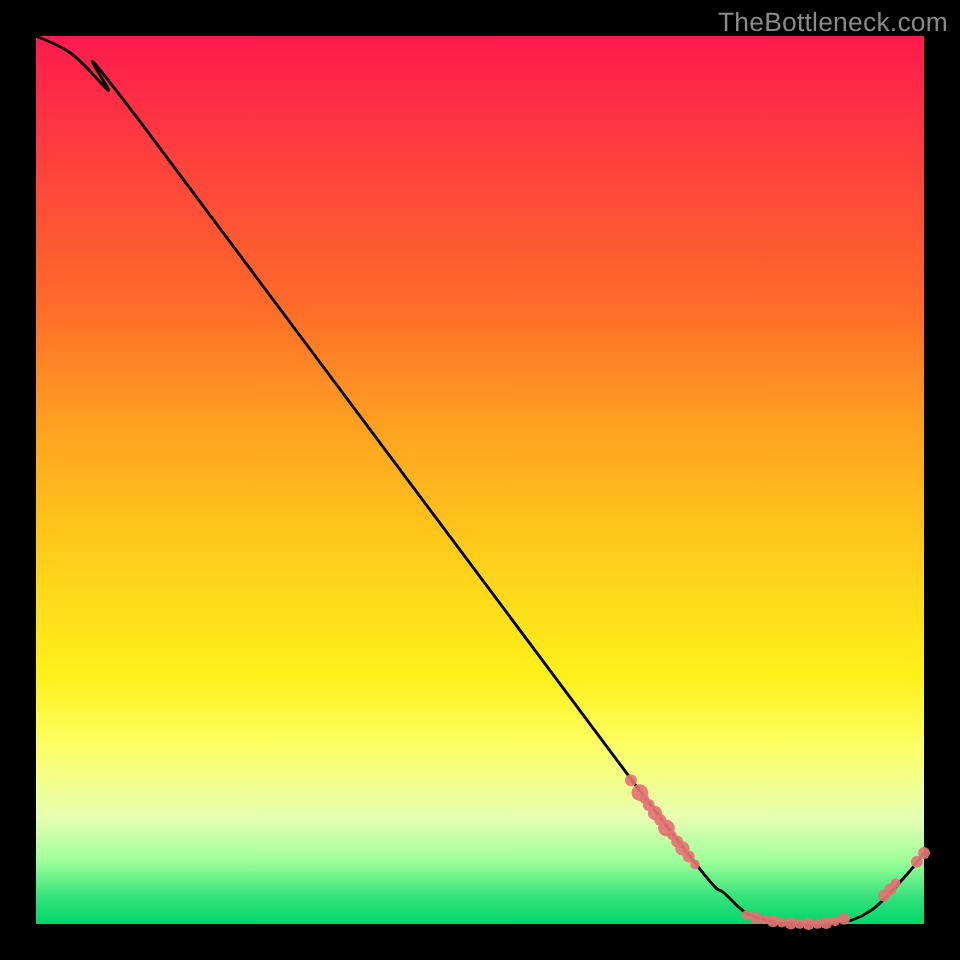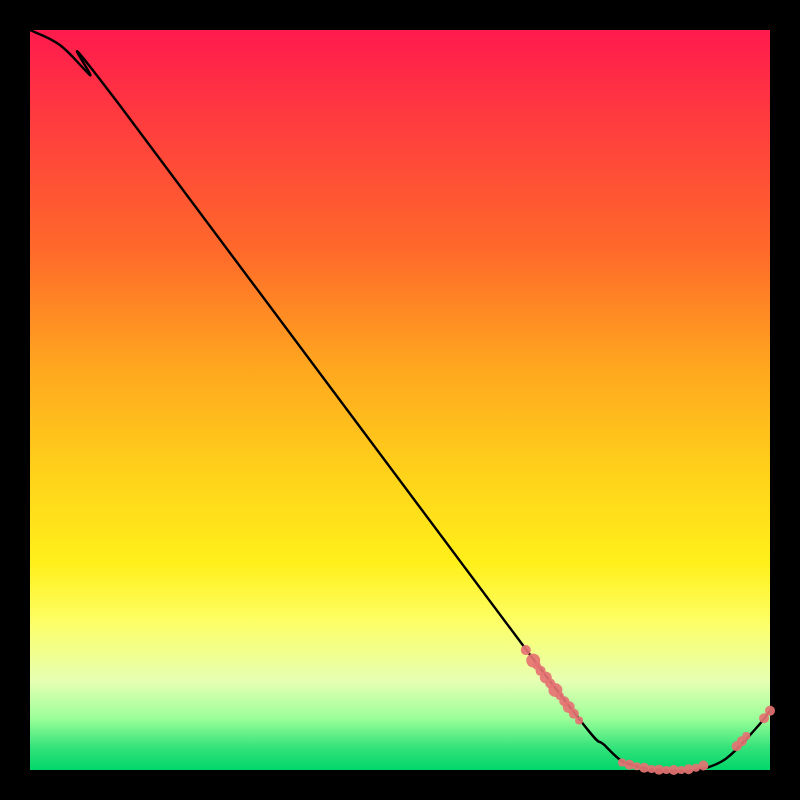--- a/index.html
+++ b/index.html
@@ -54,20 +54,21 @@
     top: 0;
     width: 740px;
     height: 740px;
     overflow: visible;
   }
 </style>
 </head>
 <body>
 
 <div class="stage">
+  <div class="watermark">TheBottleneck.com</div>
   <div class="plot">
     <svg class="curve" viewBox="0 0 740 740">
       <path id="curve-path" fill="none" stroke="#000000" stroke-width="2.4" stroke-linejoin="round" stroke-linecap="round" d="M 0.00 0.00 C 5.33 2.66, 18.94 6.81, 29.60 14.80 C 40.26 22.79, 48.54 33.74, 59.20 44.40 C 69.86 55.06, 8.88 -31.23, 88.80 74.00 C 168.72 179.23, 415.29 513.12, 503.20 629.00 C 591.11 744.88, 558.55 698.49, 577.20 717.80 C 595.85 737.11, 596.14 732.30, 606.80 736.30 C 617.46 740.30, 625.74 739.33, 636.40 740.00 C 647.06 740.67, 655.34 742.00, 666.00 740.00 C 676.66 738.00, 684.94 736.23, 695.60 728.90 C 706.26 721.57, 717.21 707.96, 725.20 699.30 C 733.19 690.64, 737.34 684.13, 740.00 680.80"></path>
       <g id="markers">
           <circle cx="495.80" cy="620.12" r="5" fill="#e57373" fill-opacity="0.92"></circle>
           <circle cx="503.20" cy="630.48" r="7" fill="#e57373" fill-opacity="0.92"></circle>
           <circle cx="506.90" cy="635.66" r="4" fill="#e57373" fill-opacity="0.92"></circle>
           <circle cx="510.60" cy="640.84" r="5" fill="#e57373" fill-opacity="0.92"></circle>
           <circle cx="515.78" cy="647.50" r="6" fill="#e57373" fill-opacity="0.92"></circle>
           <circle cx="520.22" cy="653.42" r="5" fill="#e57373" fill-opacity="0.92"></circle>

